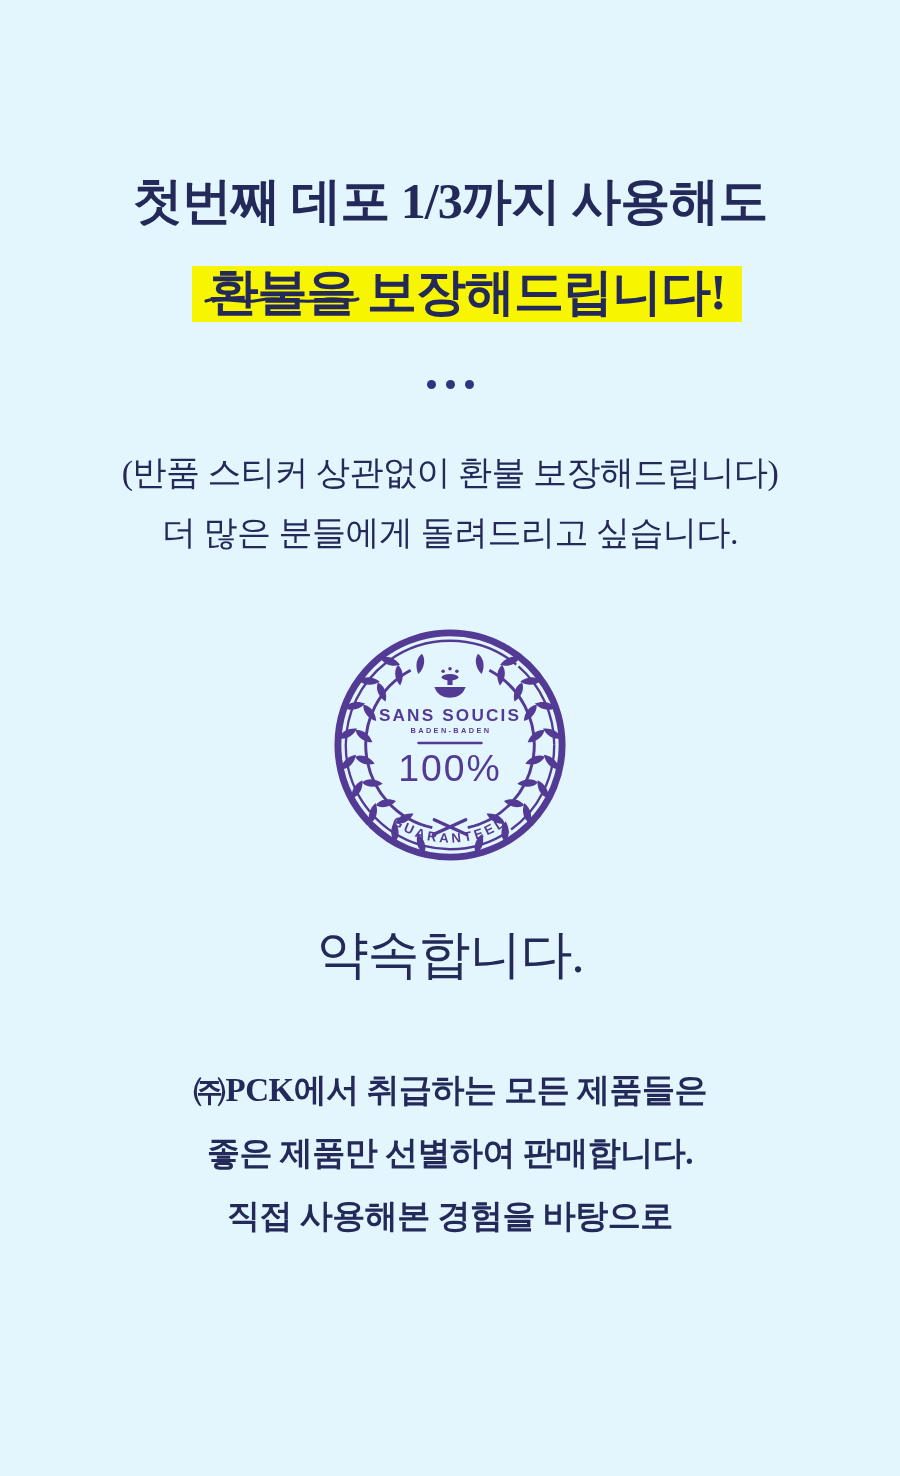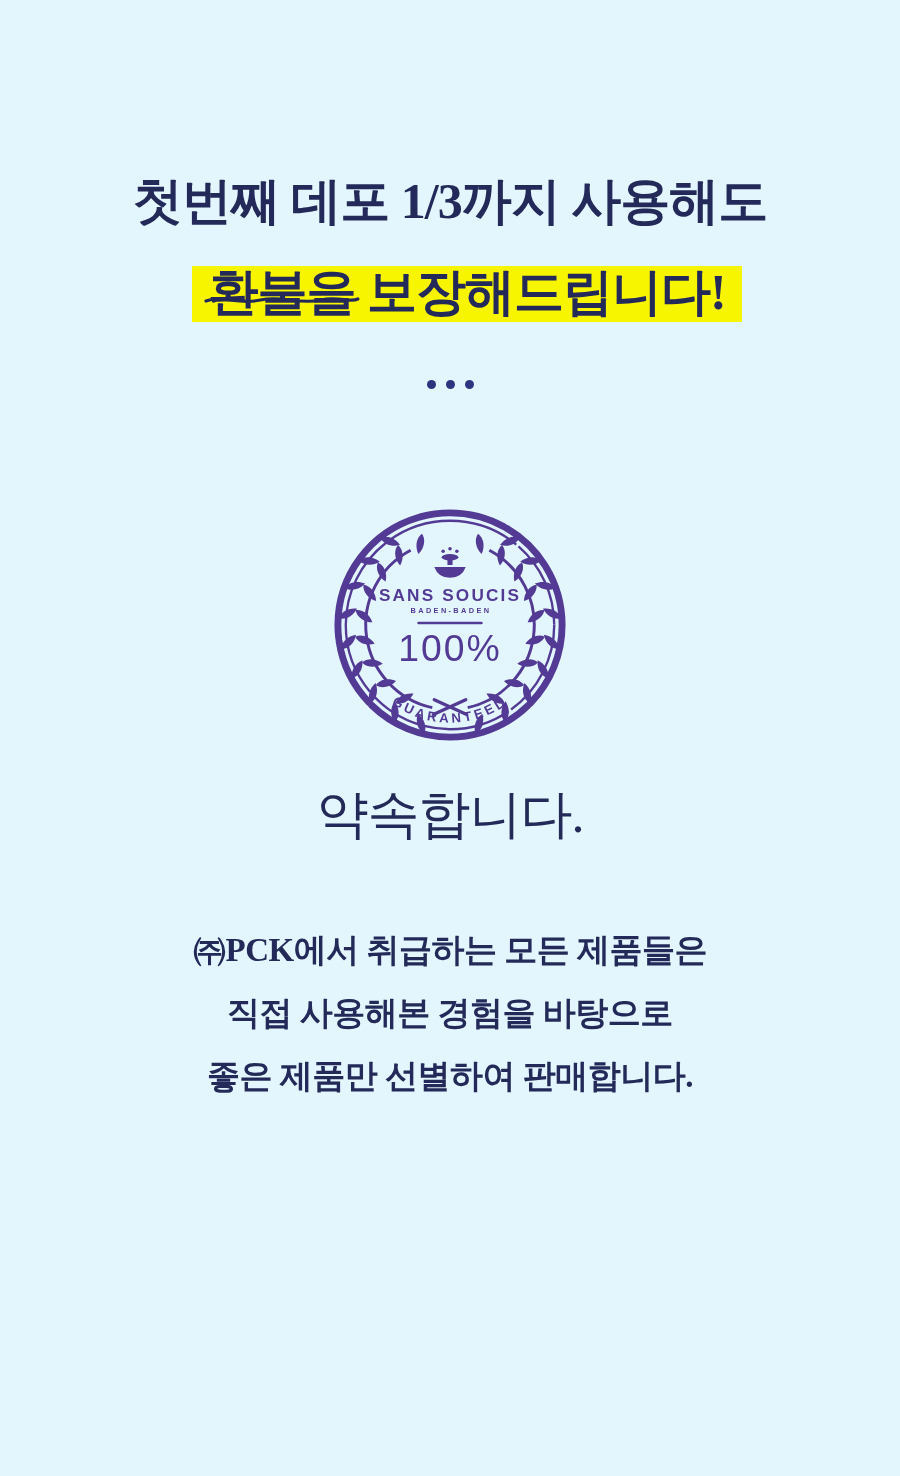--- a/index.html
+++ b/index.html
@@ -19,21 +19,21 @@
     padding:1px 16px 5px;letter-spacing:-1px;white-space:nowrap;
   }
   .struck{position:relative;display:inline-block;}
   .squig{position:absolute;left:-3%;top:52%;width:106%;height:14px;overflow:visible;pointer-events:none;}
   .squig path{stroke:#232A5A;stroke-width:3.2;fill:none;stroke-linecap:round;}
   .dots{margin-top:58px;display:flex;gap:10px;}
   .dot{width:9px;height:9px;border-radius:50%;background:#2E3480;}
   .sub{margin-top:54px;font-size:34px;line-height:60px;font-weight:400;letter-spacing:-0.5px;}
   .stampbox{margin-top:64px;width:236px;height:236px;}
   .stampbox svg{width:236px;height:236px;opacity:.94;}
-  .promise{margin-top:42px;font-size:52px;line-height:60px;font-weight:500;letter-spacing:-1px;}
+  .promise{margin-top:62px;font-size:52px;line-height:60px;font-weight:500;letter-spacing:-1px;}
   .bodytext{margin-top:74px;font-size:33px;line-height:63px;font-weight:700;letter-spacing:-0.5px;}
   .st-sans{font-family:"Liberation Sans","DejaVu Sans",sans-serif;}
 </style>
 </head>
 <body>
 
 <div class="wrap">
 
   <div class="hero1">첫번째 데포 1/3까지 사용해도</div>
 
@@ -43,20 +43,22 @@
           </svg></span><span> 보장해드립니다!</span></span>
   </div>
 
   <div class="dots">
     <span class="dot"></span>
     <span class="dot"></span>
     <span class="dot"></span>
   </div>
 
   <div class="sub">
+    <div>(반품 스티커 상관없이 환불 보장해드립니다)</div>
+    <div>더 많은 분들에게 돌려드리고 싶습니다.</div>
   </div>
 
   <div class="stampbox">
     <svg viewBox="0 0 240 240">
       <defs>
         <path id="leaf" d="M0,0 C5,-7 5,-16 0,-21 C-5,-16 -5,-7 0,0 Z"></path>
       </defs>
       <g fill="#4A2F8F" stroke="none">
 
         <circle cx="120" cy="120" r="114" fill="none" stroke="#4A2F8F" stroke-width="7" stroke-dasharray="88 3 54 2 120 4 70 3 160 2" stroke-linecap="round"></circle>
@@ -124,17 +126,17 @@
           <textPath href="#guarArc" startOffset="50%" text-anchor="middle">GUARANTEED</textPath>
         </text>
       </g>
     </svg>
   </div>
 
   <div class="promise">약속합니다.</div>
 
   <div class="bodytext">
     <div>㈜PCK에서 취급하는 모든 제품들은</div>
+    <div>좋은 제품만 선별하여 판매합니다.</div>
     <div>직접 사용해본 경험을 바탕으로</div>
-    <div>좋은 제품만 선별하여 판매합니다.</div>
   </div>
 
 </div>
 
 </body></html>

